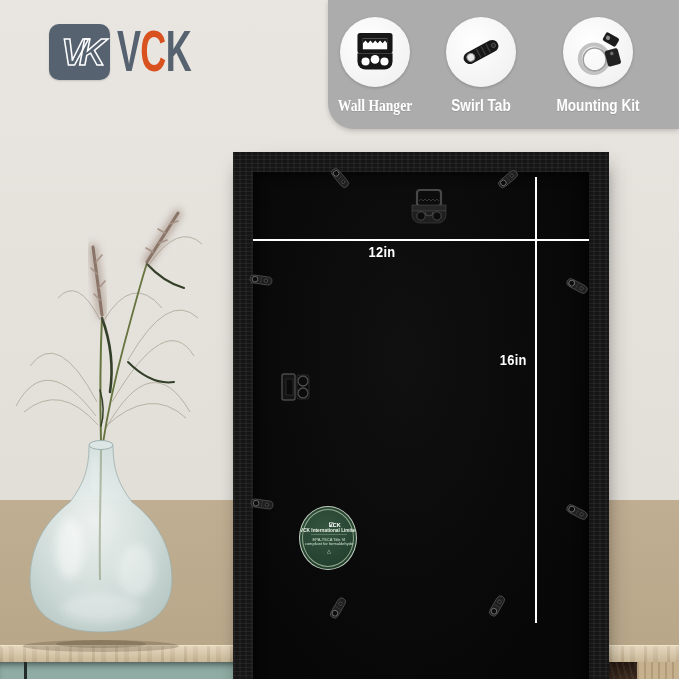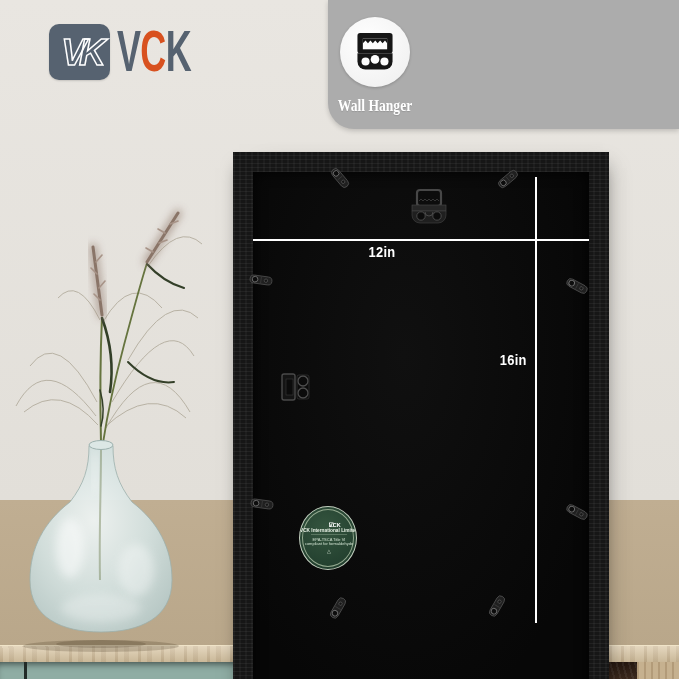--- a/index.html
+++ b/index.html
@@ -280,15 +280,47 @@
           <path d="M7,21 h26 v6 a6,6 0 0 1 -6,6 h-14 a6,6 0 0 1 -6,-6 z" fill="#161616"></path>
           <circle cx="13" cy="27" r="3" fill="#fdfdfd"></circle>
           <circle cx="20" cy="25.5" r="3.2" fill="#fdfdfd"></circle>
           <circle cx="27" cy="27" r="3" fill="#fdfdfd"></circle>
         </g>
       </svg>
     </div>
     <div class="flabel">Wall Hanger</div>
   </div>
 
-
+  <div class="feature f2">
+    <div class="circle">
+      <svg width="54" height="54" viewBox="0 0 40 40">
+        <g transform="rotate(-28 20 20)">
+          <rect x="6" y="15.5" width="28" height="9" rx="4.5" fill="#181818"></rect>
+          <circle cx="11.5" cy="20" r="2.9" fill="#e8e8e8" stroke="#8f8f8f" stroke-width="0.8"></circle>
+          <line x1="18" y1="16.5" x2="18" y2="23.5" stroke="#3c3c3c" stroke-width="1"></line>
+          <line x1="22" y1="16.5" x2="22" y2="23.5" stroke="#3c3c3c" stroke-width="1"></line>
+          <line x1="26" y1="16.5" x2="26" y2="23.5" stroke="#3c3c3c" stroke-width="1"></line>
+          <circle cx="30.5" cy="20" r="1.6" fill="#2a2a2a" stroke="#555" stroke-width="0.6"></circle>
+        </g>
+      </svg>
+    </div>
+    <div class="flabel">Swirl Tab</div>
+  </div>
+
+  <div class="feature f3">
+    <div class="circle">
+      <svg width="54" height="54" viewBox="0 0 40 40">
+        <circle cx="17" cy="25" r="10.5" fill="none" stroke="#c2c2c2" stroke-width="3"></circle>
+        <circle cx="17.5" cy="25.5" r="8.5" fill="none" stroke="#9d9d9d" stroke-width="1.2"></circle>
+        <g transform="rotate(30 30 11)">
+          <rect x="24" y="7.5" width="11" height="7" rx="1.5" fill="#1c1c1c"></rect>
+          <circle cx="27" cy="11" r="1.6" fill="#8a8a8a"></circle>
+        </g>
+        <g transform="rotate(-15 31 24)">
+          <rect x="26" y="18" width="10" height="12" rx="1.5" fill="#222"></rect>
+          <circle cx="31" cy="21" r="1.3" fill="#6f6f6f"></circle>
+        </g>
+      </svg>
+    </div>
+    <div class="flabel">Mounting Kit</div>
+  </div>
 
 </div>
 
 </body></html>

